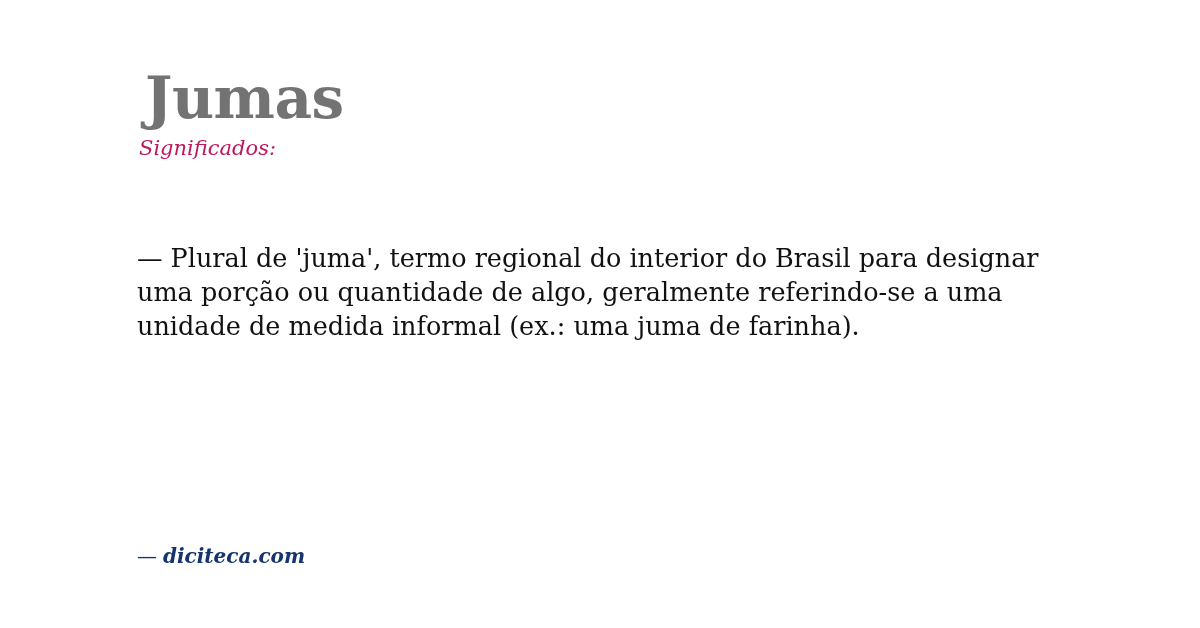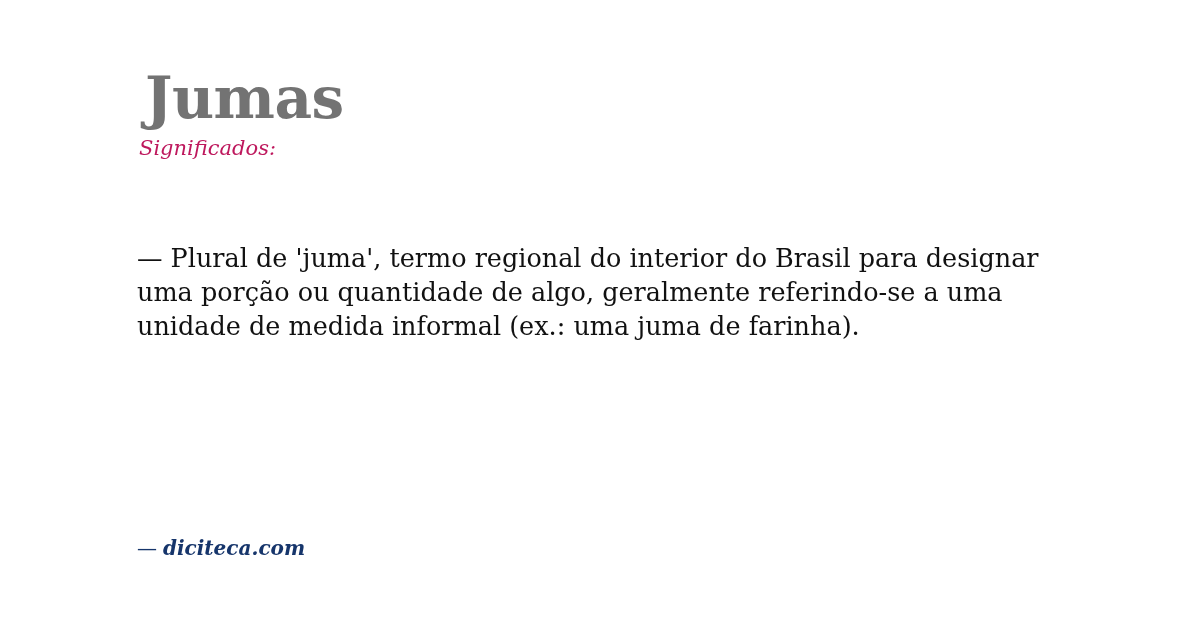--- a/index.html
+++ b/index.html
@@ -47,21 +47,21 @@
     color: #111111;
     margin: 0 0 26px 0;
     max-width: 905px;
   }
   .definition:last-child {
     margin-bottom: 0;
   }
   .footer {
     position: absolute;
     left: 137px;
-    bottom: 68px;
+    bottom: 60px;
     font-family: "DejaVu Serif", "Liberation Serif", serif;
     font-style: italic;
     font-weight: bold;
     font-size: 20px;
     color: #16356b;
   }
   .footer .dash {
     font-style: normal;
     font-weight: normal;
     margin-right: 6px;

